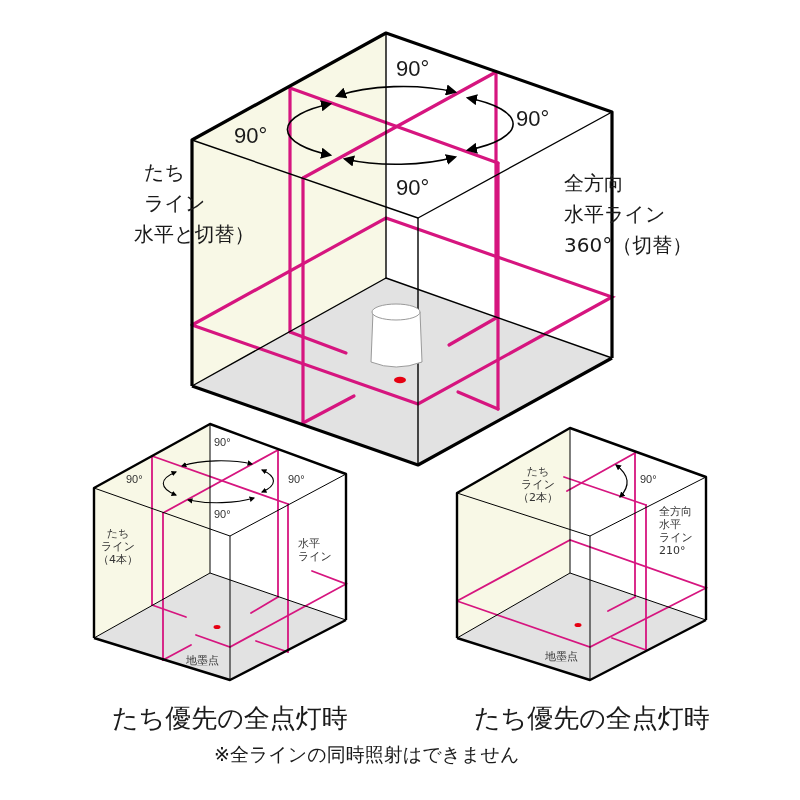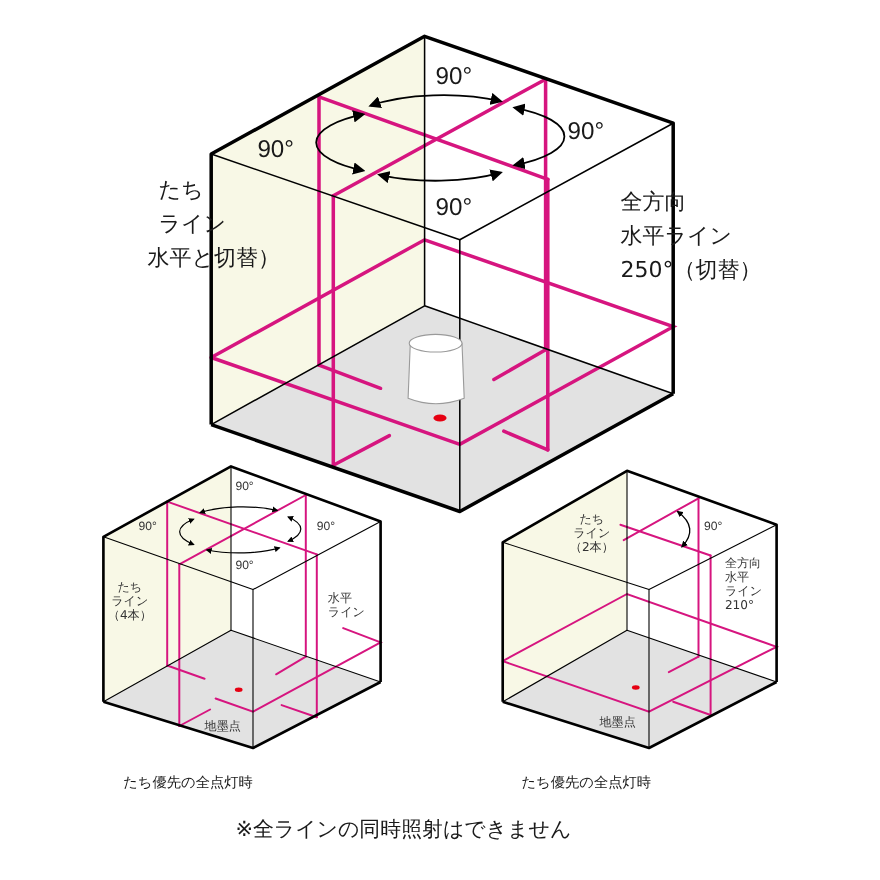--- a/index.html
+++ b/index.html
@@ -4,21 +4,21 @@
   <style>
     html, body { margin: 0; padding: 0; background: #ffffff; }
     body { width: 800px; height: 800px; position: relative; overflow: hidden;
            font-family: "DejaVu Sans", "Liberation Sans", sans-serif; color: #1a1a1a; }
     #stage { position: absolute; left: 0; top: 0; width: 652px; height: 800px; }
     .lbl { position: absolute; white-space: nowrap; line-height: 1; color: #1a1a1a; }
     .big-deg { font-size: 22px; font-family: "Liberation Sans", sans-serif; }
     .big-jp { font-size: 20px; line-height: 31px; }
     .sm-deg { font-size: 11px; font-family: "Liberation Sans", sans-serif; color: #333; }
     .sm-jp { font-size: 11px; line-height: 13px; color: #333; }
-    .caption { font-size: 13px; }
+    .caption { font-size: 26px; }
     .note { font-size: 19px; }
     .center { text-align: center; }
   </style>
 </head>
 <body>
 
 <div id="stage">
 
   <svg width="800" height="800" viewBox="0 0 800 800" xmlns="http://www.w3.org/2000/svg" style="position:absolute;left:0;top:0;">
     <defs>
@@ -149,21 +149,21 @@
 
   <div class="lbl big-jp" style="left:142px;top:157px;">
     <div style="padding-left:2px;">たち</div>
     <div style="padding-left:2px;">ライン</div>
     <div style="margin-left:-8px;">水平と切替）</div>
   </div>
 
   <div class="lbl big-jp" style="left:564px;top:168px;">
     <div>全方向</div>
     <div>水平ライン</div>
-    <div>250°（切替）</div>
+    <div>360°（切替）</div>
   </div>
 
   <div class="lbl sm-deg" style="left:214px;top:437px;">90°</div>
   <div class="lbl sm-deg" style="left:126px;top:474px;">90°</div>
   <div class="lbl sm-deg" style="left:288px;top:474px;">90°</div>
   <div class="lbl sm-deg" style="left:214px;top:509px;">90°</div>
 
   <div class="lbl sm-jp center" style="left:98px;top:527px;width:40px;">
     <div>たち</div>
     <div>ライン</div>

